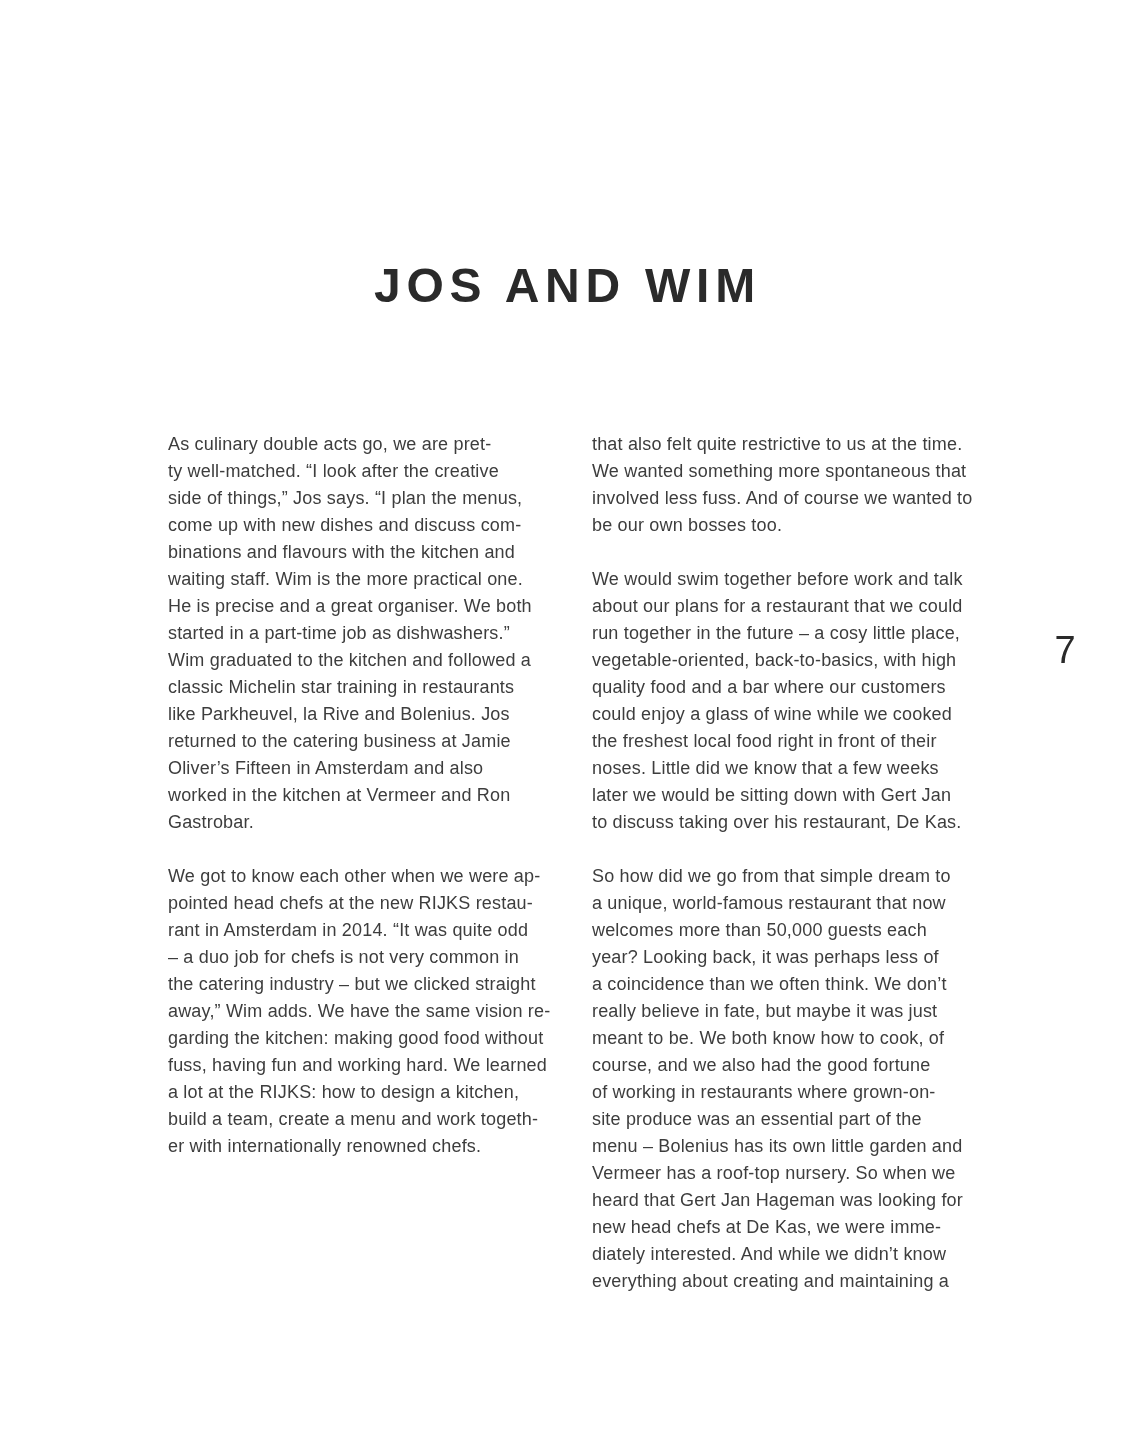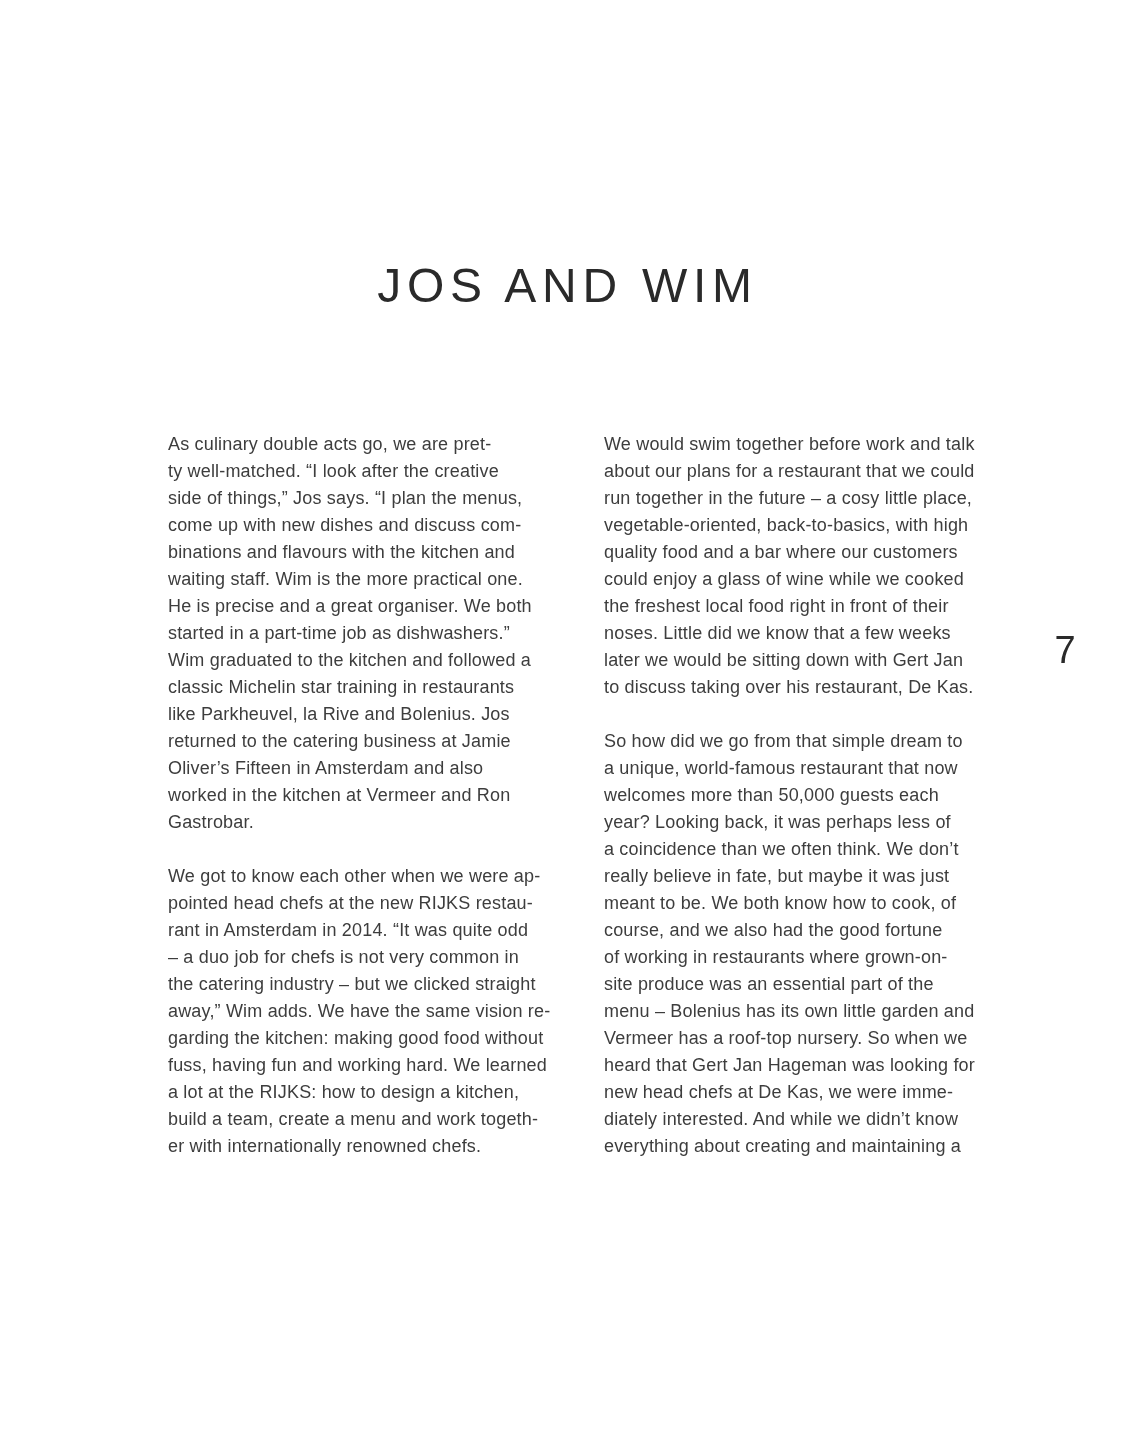--- a/index.html
+++ b/index.html
@@ -18,33 +18,33 @@
     font-family: "Liberation Sans", sans-serif;
     overflow: hidden;
   }
   .page-title {
     position: absolute;
     top: 228px;
     left: 0;
     width: 1135px;
     text-align: center;
     font-size: 48px;
-    font-weight: 400;
+    font-weight: 700;
     letter-spacing: 0.12em;
     line-height: 1.1;
     color: var(--heading);
     white-space: nowrap;
   }
   .content {
     position: absolute;
     left: 168px;
     top: 431px;
     width: 824px;
     display: flex;
-    gap: 36px;
+    gap: 24px;
   }
   .col {
     width: 400px;
     flex: 0 0 400px;
   }
   .col p {
     margin: 0 0 27px 0;
     font-size: 18px;
     line-height: 27px;
     font-weight: 300;
@@ -96,20 +96,24 @@
 the catering industry – but we clicked straight
 away,” Wim adds. We have the same vision re-
 garding the kitchen: making good food without
 fuss, having fun and working hard. We learned
 a lot at the RIJKS: how to design a kitchen,
 build a team, create a menu and work togeth-
 er with internationally renowned chefs.</p>
     </div>
 
     <div class="col">
+      <p>that also felt quite restrictive to us at the time.
+We wanted something more spontaneous that
+involved less fuss. And of course we wanted to
+be our own bosses too.</p>
       <p>We would swim together before work and talk
 about our plans for a restaurant that we could
 run together in the future – a cosy little place,
 vegetable-oriented, back-to-basics, with high
 quality food and a bar where our customers
 could enjoy a glass of wine while we cooked
 the freshest local food right in front of their
 noses. Little did we know that a few weeks
 later we would be sitting down with Gert Jan
 to discuss taking over his restaurant, De Kas.</p>

